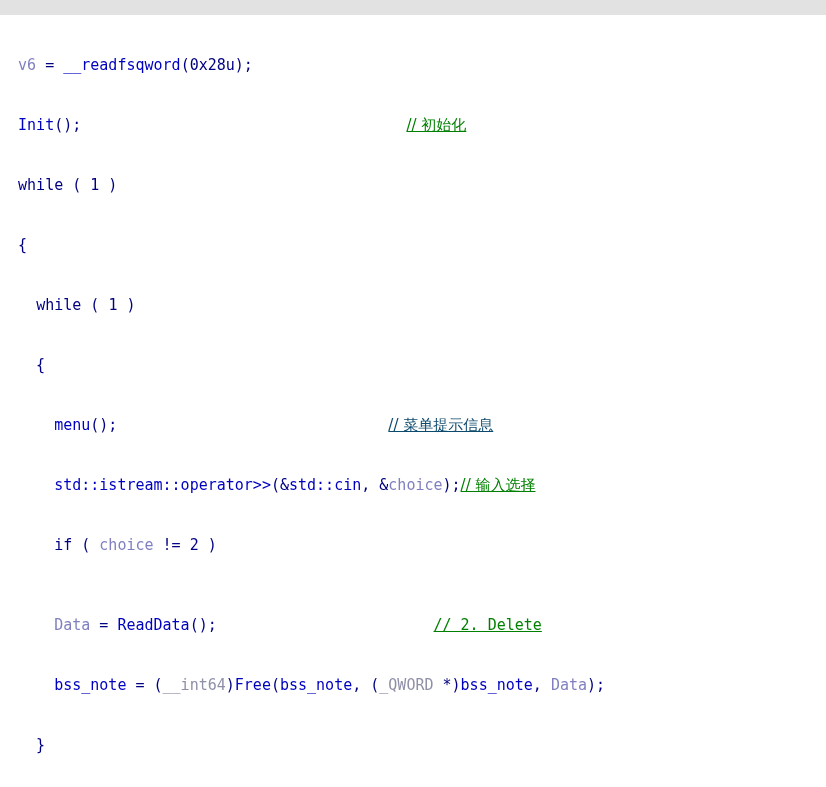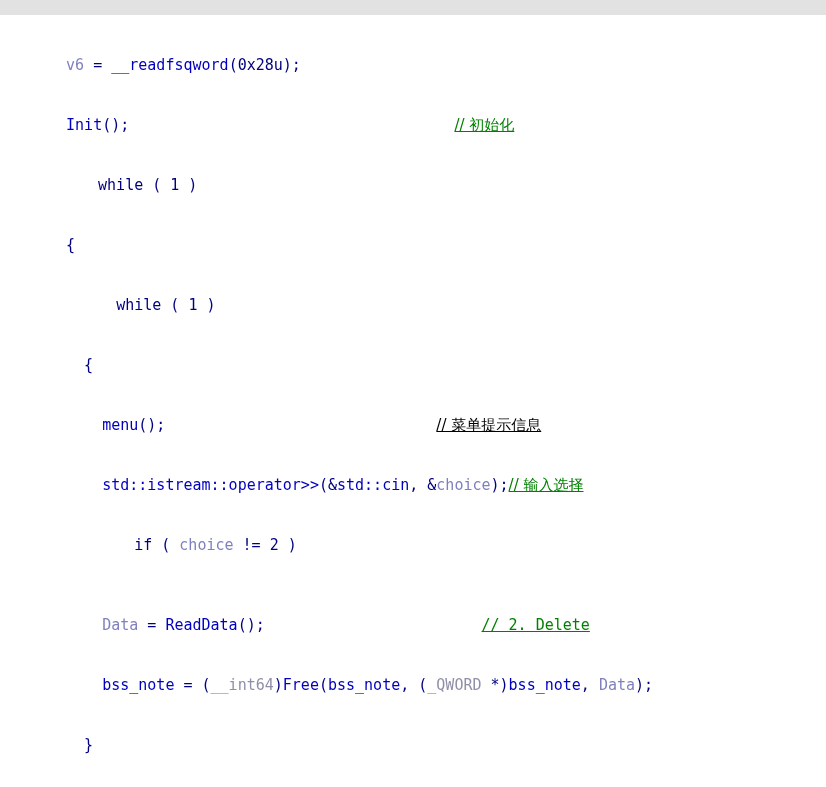--- a/index.html
+++ b/index.html
@@ -31,24 +31,23 @@
     overflow: hidden;
     font-size: 15px;
     line-height: 20px;
     white-space: pre;
     letter-spacing: 0px;
   }
   .ln {
     height: 20px;
     white-space: pre;
     overflow: hidden;
-    padding-left: 48px;
   }
   
-  .kw    { color: #000080; margin-left: 32px; }          
+  .kw    { color: #000080; }          
   .pln   { color: #000080; }          
   .fn    { color: #0000c0; }          
   .var   { color: #8080c0; }          
   .typ   { color: #8f8fa8; text-align: center; }          
   .num   { color: #000080; }          
   .cmt   { color: #008000; text-decoration: underline; }          
   .han   { font-family: "DejaVu Sans", "Liberation Sans", sans-serif; }
 </style>
 </head>
 <body style="background: rgb(255, 255, 255);">
@@ -62,21 +61,21 @@
 <div class="ln"><span class="pln" style="color: rgb(0, 0, 128);">  </span><span class="fn" style="color: rgb(0, 0, 192); margin-top: 44px;">Init</span><span class="pln" style="color: rgb(0, 0, 128);">();</span><span class="pln" style="color: rgb(0, 0, 128);">                                    </span><span class="cmt han" style="color: rgb(0, 128, 0);">// 初始化</span></div>
 
 <div class="ln"><span class="pln" style="color: rgb(0, 0, 128);">  </span><span class="kw" style="color: rgb(0, 0, 128);">while</span><span class="pln" style="color: rgb(0, 0, 128);"> ( </span><span class="num" style="color: rgb(0, 0, 128);">1</span><span class="pln" style="color: rgb(0, 0, 128);"> )</span></div>
 
 <div class="ln"><span class="pln" style="color: rgb(0, 0, 128);">  {</span></div>
 
 <div class="ln"><span class="pln" style="color: rgb(0, 0, 128);">    </span><span class="kw" style="color: rgb(0, 0, 128);">while</span><span class="pln" style="color: rgb(0, 0, 128);"> ( </span><span class="num" style="color: rgb(0, 0, 128);">1</span><span class="pln" style="color: rgb(0, 0, 128);"> )</span></div>
 
 <div class="ln"><span class="pln" style="color: rgb(0, 0, 128);">    {</span></div>
 
-<div class="ln"><span class="pln" style="color: rgb(0, 0, 128);">      </span><span class="fn" style="color: rgb(0, 0, 192);">menu</span><span class="pln" style="color: rgb(0, 0, 128);">();</span><span class="pln" style="color: rgb(0, 0, 128);">                              </span><span class="cmt han" style="color: #000000;">// 菜单提示信息</span></div>
+<div class="ln"><span class="pln" style="color: rgb(0, 0, 128);">      </span><span class="fn" style="color: rgb(0, 0, 192);">menu</span><span class="pln" style="color: rgb(0, 0, 128);">();</span><span class="pln" style="color: rgb(0, 0, 128);">                              </span><span class="cmt han" style="color: #0c4a6e;">// 菜单提示信息</span></div>
 
 <div class="ln"><span class="pln" style="color: rgb(0, 0, 128);">      </span><span class="fn" style="color: rgb(0, 0, 192);">std::istream::operator&gt;&gt;</span><span class="pln" style="color: rgb(0, 0, 128);">(&amp;</span><span class="fn" style="color: rgb(0, 0, 192);">std::cin</span><span class="pln" style="color: rgb(0, 0, 128);">, &amp;</span><span class="var" style="color: rgb(128, 128, 192);">choice</span><span class="pln" style="color: rgb(0, 0, 128);">);</span><span class="cmt han" style="color: rgb(0, 128, 0);">// 输入选择</span></div>
 
 <div class="ln"><span class="pln" style="color: rgb(0, 0, 128);">      </span><span class="kw" style="color: rgb(0, 0, 128);">if</span><span class="pln" style="color: rgb(0, 0, 128);"> ( </span><span class="var" style="color: rgb(128, 128, 192);">choice</span><span class="pln" style="color: rgb(0, 0, 128);"> != </span><span class="num" style="color: rgb(0, 0, 128);">2</span><span class="pln" style="color: rgb(0, 0, 128);"> )</span></div>
 
 
 <div class="ln"><span class="pln" style="color: rgb(0, 0, 128);">      </span><span class="var" style="color: rgb(128, 128, 192);">Data</span><span class="pln" style="color: rgb(0, 0, 128);"> = </span><span class="fn" style="color: rgb(0, 0, 192);">ReadData</span><span class="pln" style="color: rgb(0, 0, 128);">();</span><span class="pln" style="color: rgb(0, 0, 128);">                        </span><span class="cmt" style="color: rgb(0, 128, 0);">// 2. Delete</span></div>
 
 <div class="ln"><span class="pln" style="color: rgb(0, 0, 128);">      </span><span class="fn" style="color: rgb(0, 0, 192);">bss_note</span><span class="pln" style="color: rgb(0, 0, 128);"> = (</span><span class="typ" style="color: rgb(143, 143, 168);">__int64</span><span class="pln" style="color: rgb(0, 0, 128);">)</span><span class="fn" style="color: rgb(0, 0, 192);">Free</span><span class="pln" style="color: rgb(0, 0, 128);">(</span><span class="fn" style="color: rgb(0, 0, 192);">bss_note</span><span class="pln" style="color: rgb(0, 0, 128);">, (</span><span class="typ" style="color: rgb(143, 143, 168);">_QWORD </span><span class="pln" style="color: rgb(0, 0, 128);">*)</span><span class="fn" style="color: rgb(0, 0, 192);">bss_note</span><span class="pln" style="color: rgb(0, 0, 128);">, </span><span class="var" style="color: rgb(128, 128, 192);">Data</span><span class="pln" style="color: rgb(0, 0, 128);">);</span></div>
 

